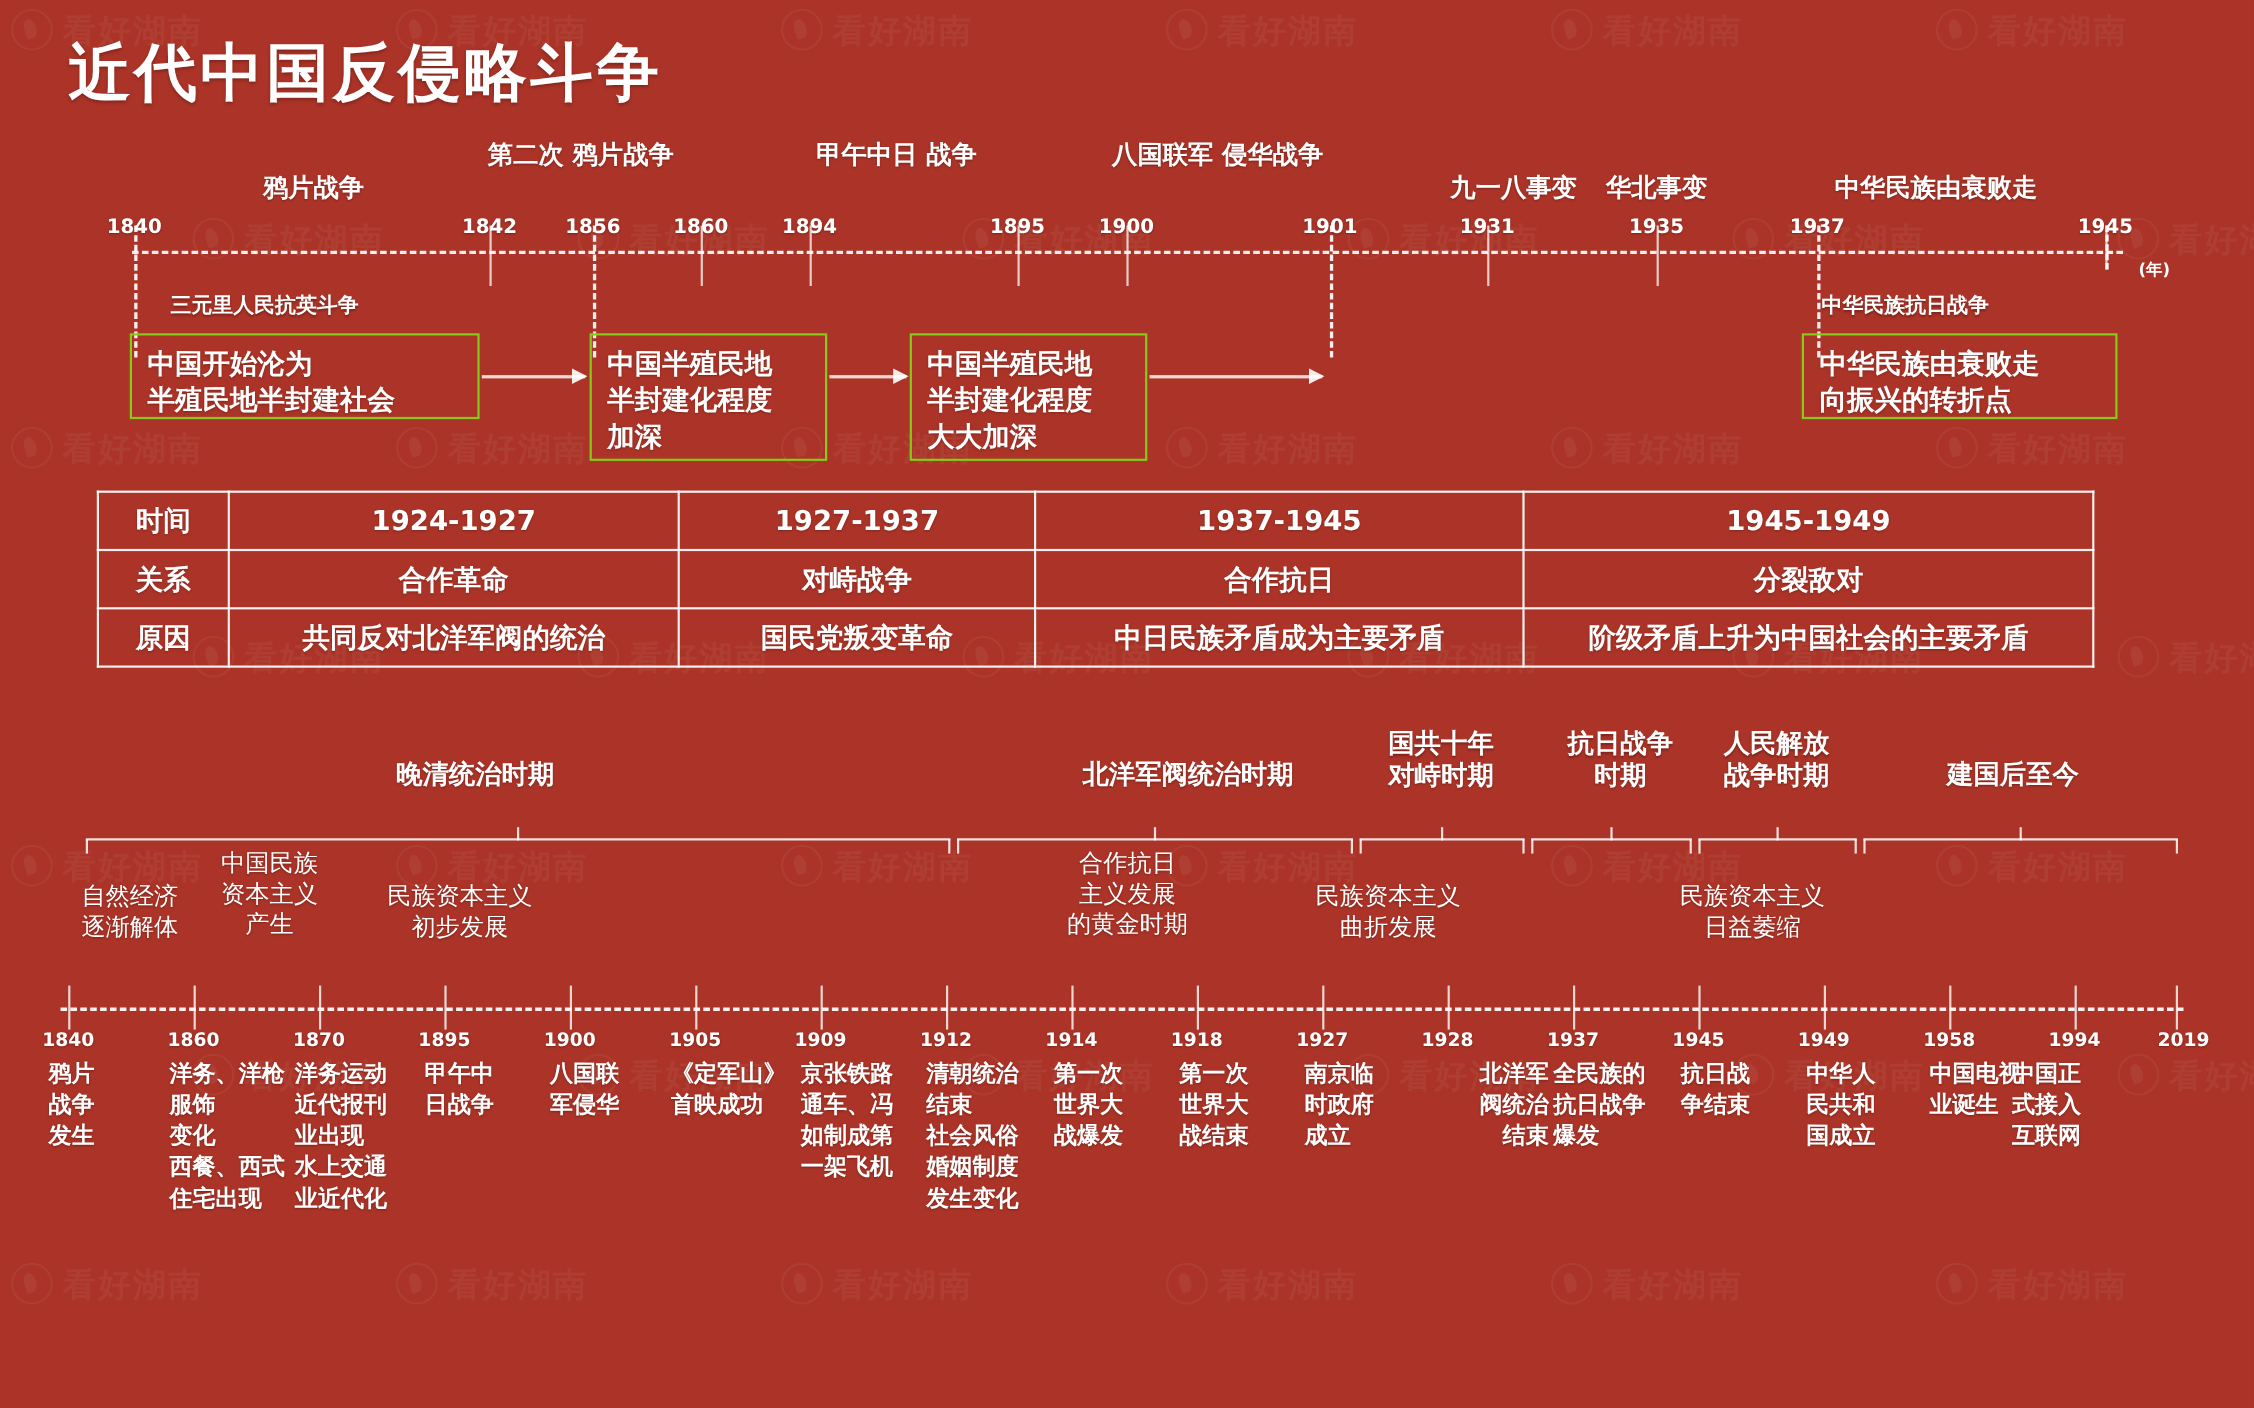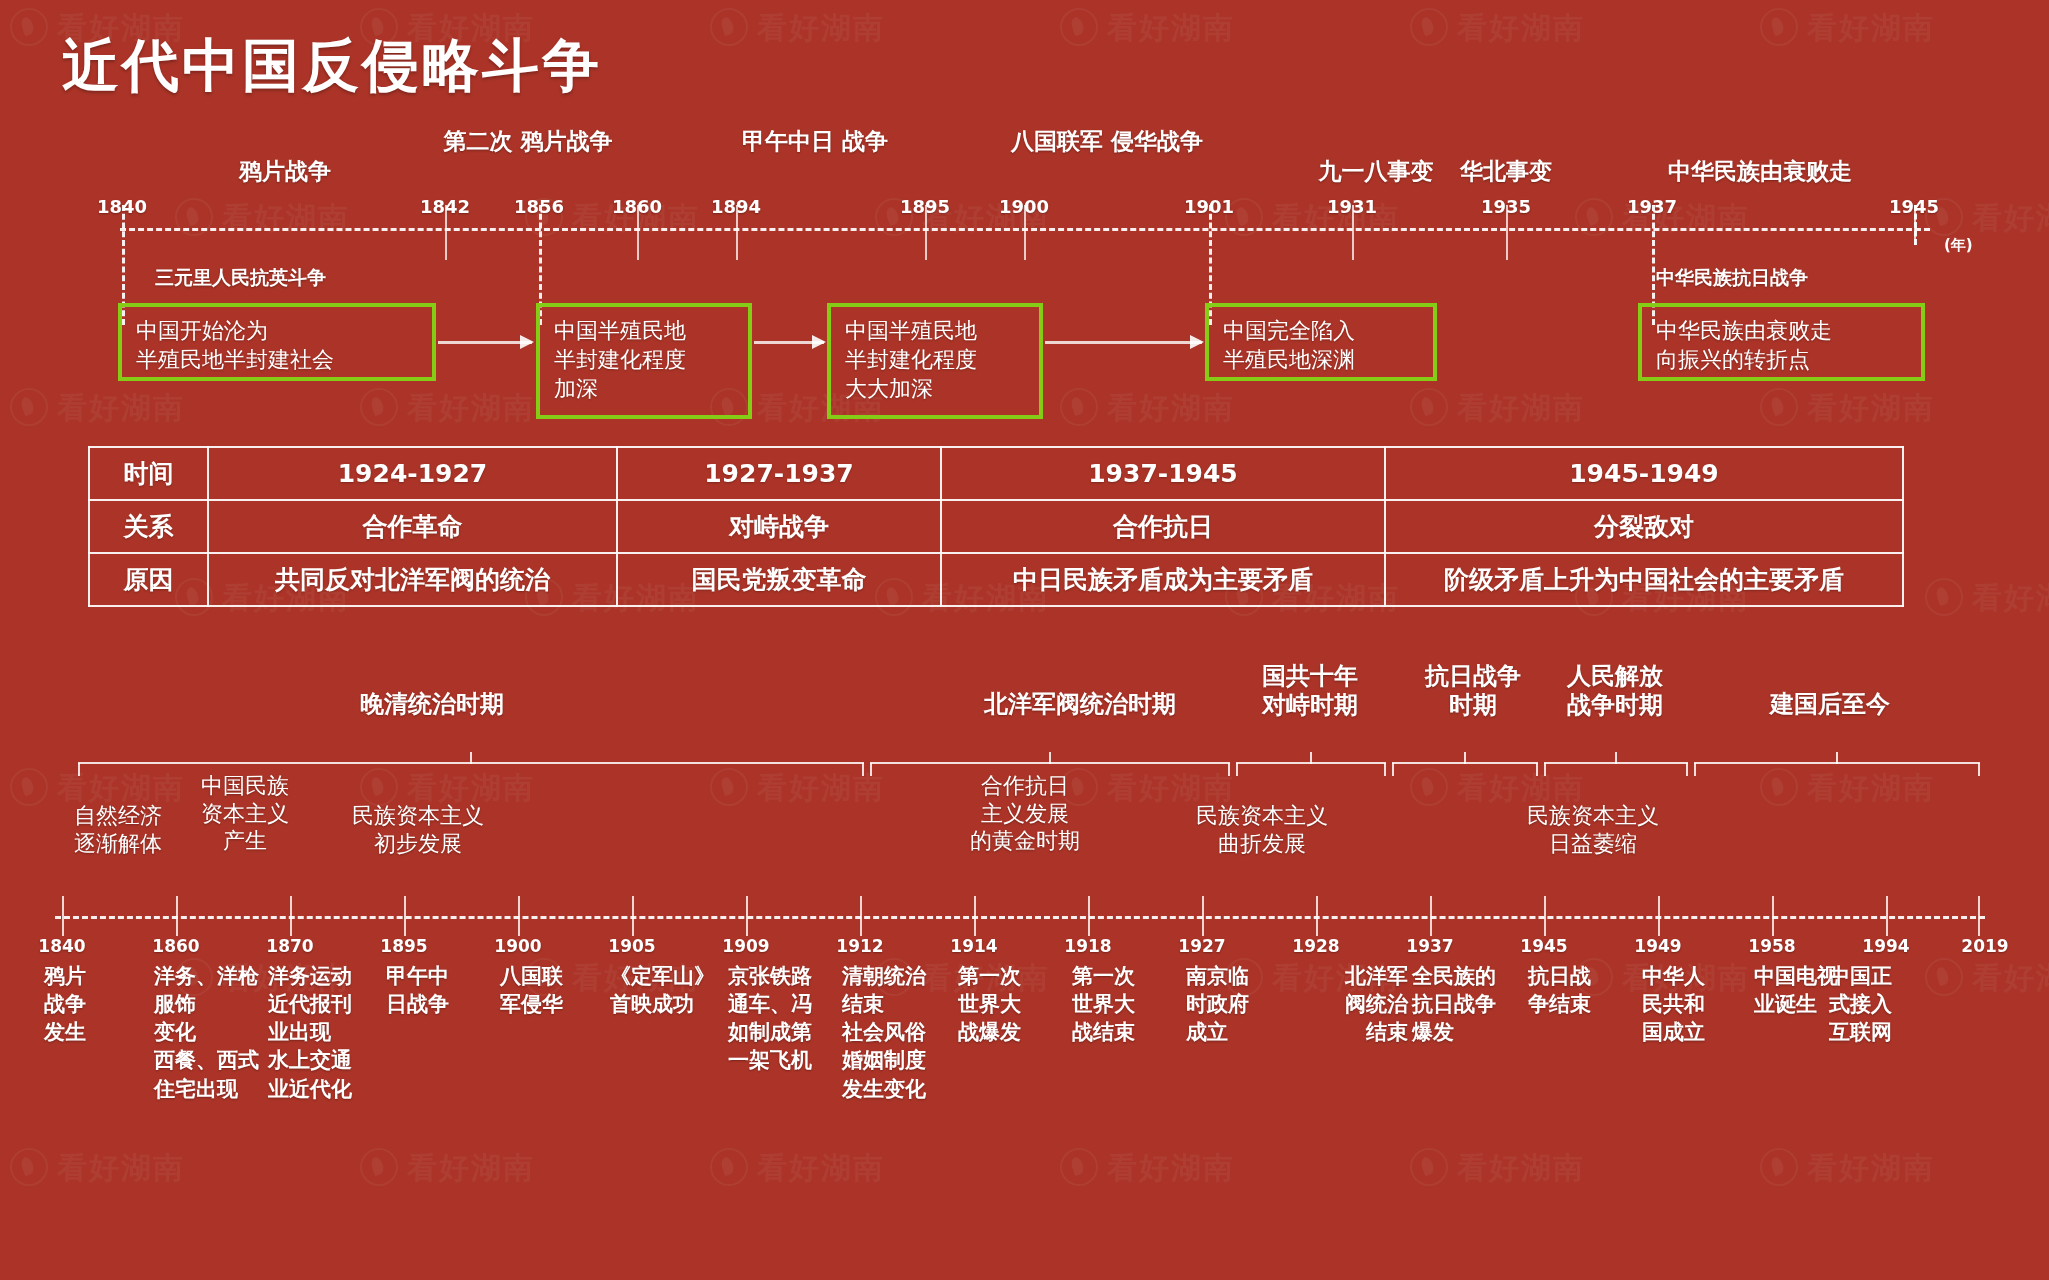--- a/index.html
+++ b/index.html
@@ -69,24 +69,24 @@
   .drop{
     position:absolute;width:0;border-left:3px dashed rgba(255,255,255,.92);
   }
   .sub-label{
     position:absolute;font-size:19px;font-weight:bold;white-space:nowrap;
     text-shadow:0 1px 2px rgba(0,0,0,.3);
   }
 
   
   .obox{
-    position:absolute;border:4px solid #84cc16;
+    position:absolute;border:2px solid #84cc16;
     box-sizing:border-box;
     padding:9px 12px 9px 14px;
-    font-size:22px;font-weight:normal;line-height:1.32;
+    font-size:25px;font-weight:bold;line-height:1.32;
     white-space:pre-line;
     text-shadow:0 1px 2px rgba(0,0,0,.25);
   }
   .arrow{
     position:absolute;height:3px;background:rgba(255,255,255,.8);
   }
   .arrow::after{
     content:"";position:absolute;right:-2px;top:-6px;
     border-left:14px solid rgba(255,255,255,.9);
     border-top:7px solid transparent;
@@ -250,22 +250,20 @@
     <div class="sub-label" style="left:1656px;top:265px;">中华民族抗日战争</div>
 
     <div class="obox" style="left:118px;top:303px;width:318px;height:78px;">中国开始沦为
 半殖民地半封建社会</div>
     <div class="obox" style="left:536px;top:303px;width:216px;height:116px;">中国半殖民地
 半封建化程度
 加深</div>
     <div class="obox" style="left:827px;top:303px;width:216px;height:116px;">中国半殖民地
 半封建化程度
 大大加深</div>
-    <div class="obox" style="left:1205px;top:303px;width:232px;height:78px;">中国完全陷入
-半殖民地深渊</div>
     <div class="obox" style="left:1638px;top:303px;width:287px;height:78px;">中华民族由衰败走
 向振兴的转折点</div>
 
     <div class="arrow" style="left:438px;top:341px;width:94px;"></div>
     <div class="arrow" style="left:754px;top:341px;width:70px;"></div>
     <div class="arrow" style="left:1045px;top:341px;width:157px;"></div>
   </div>
 
   <table id="reltable">
     <tbody>

